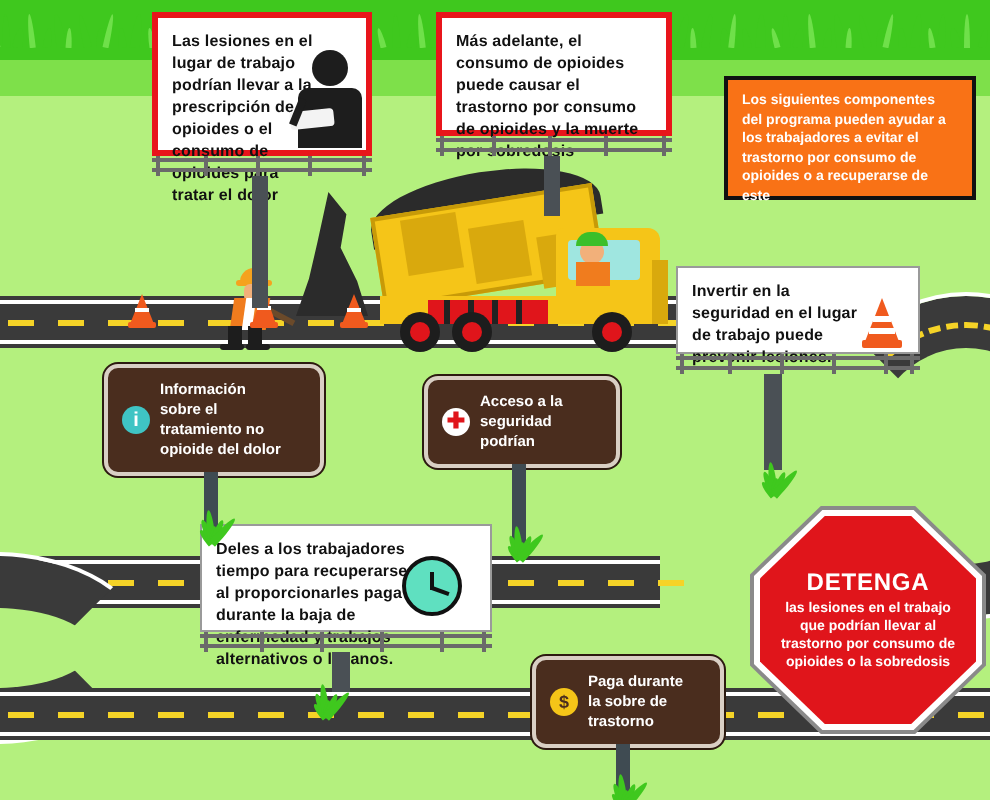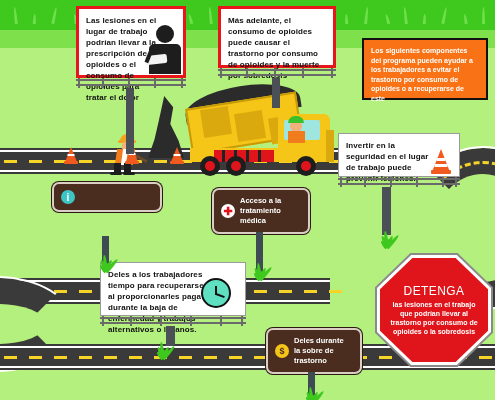--- a/index.html
+++ b/index.html
@@ -156,21 +156,21 @@
     position:absolute;inset:-3px;
     background:#ffffff;
     clip-path:polygon(30% 0,70% 0,100% 30%,100% 70%,70% 100%,30% 100%,0 70%,0 30%);
   }
   .octa-shadow{
     position:absolute;inset:-5px;
     background:#8a8a8a;
     clip-path:polygon(30% 0,70% 0,100% 30%,100% 70%,70% 100%,30% 100%,0 70%,0 30%);
   }
   .stop-title{
-    font-size:12px;font-weight:normal;color:#ffffff;letter-spacing:.4px;
+    font-size:12px;font-weight:bold;color:#ffffff;letter-spacing:.4px;
     margin-bottom:2px;
   }
   .stop-body{
     font-size:7px;line-height:9px;color:#ffffff;text-align:center;font-weight:bold;
   }
 
   
   .cone{position:absolute;}
   .cone .base{
     position:absolute;bottom:0;left:0;width:100%;height:3px;
@@ -521,61 +521,67 @@
         <div class="post" style="left:141px;"></div>
     </div>
     <div class="bb-leg" style="left:66px;top:64px;width:9px;height:20px;"></div>
   </div>
 
   <div class="brown-sign" style="left:52px;top:182px;width:110px;">
     <div class="bs-panel">
       <div class="icon-circle ic-info">
         <span>i</span>
       </div>
+      <div class="bs-text">
+        <div>Información</div>
+        <div>sobre el</div>
+        <div>tratamiento no</div>
+        <div>opioide del dolor</div>
+      </div>
     </div>
     <div class="bs-post" style="left:50px;top:54px;width:7px;height:30px;"></div>
     <div class="tuft" id="tuft1" style="left:41px;top:74px;">
         <i style="transform: translateX(-50%) rotate(-40deg); height: 9px;"></i>
         <i style="transform: translateX(-50%) rotate(-22deg); height: 13px;"></i>
         <i style="transform: translateX(-50%) rotate(-6deg); height: 17px;"></i>
         <i style="transform: translateX(-50%) rotate(8deg); height: 9px;"></i>
         <i style="transform: translateX(-50%) rotate(24deg); height: 13px;"></i>
         <i style="transform: translateX(-50%) rotate(42deg); height: 17px;"></i>
       </div>
   </div>
 
   <div class="brown-sign" style="left:212px;top:188px;width:98px;">
     <div class="bs-panel">
       <div class="icon-circle ic-cross">
         <span style="color:#e0151b;font-size:11px;line-height:1;">✚</span>
       </div>
       <div class="bs-text">
         <div>Acceso a la</div>
-        <div>tratamiento</div>
-        <div>médica</div>
+        <div>seguridad</div>
+        <div>podrían</div>
       </div>
     </div>
     <div class="bs-post" style="left:44px;top:44px;width:7px;height:42px;"></div>
     <div class="tuft" id="tuft2" style="left:35px;top:76px;">
         <i style="transform: translateX(-50%) rotate(-40deg); height: 9px;"></i>
         <i style="transform: translateX(-50%) rotate(-22deg); height: 13px;"></i>
         <i style="transform: translateX(-50%) rotate(-6deg); height: 17px;"></i>
         <i style="transform: translateX(-50%) rotate(8deg); height: 9px;"></i>
         <i style="transform: translateX(-50%) rotate(24deg); height: 13px;"></i>
         <i style="transform: translateX(-50%) rotate(42deg); height: 17px;"></i>
       </div>
   </div>
 
   <div class="brown-sign" style="left:266px;top:328px;width:96px;">
     <div class="bs-panel">
       <div class="icon-circle ic-coin">
         <span>$</span>
       </div>
       <div class="bs-text">
-        <div>Deles durante</div>
+        <div>Paga durante</div>
         <div>la sobre de</div>
         <div>trastorno</div>
       </div>
     </div>
     <div class="bs-post" style="left:42px;top:44px;width:7px;height:26px;"></div>
     <div class="tuft" id="tuft3" style="left:33px;top:60px;">
         <i style="transform: translateX(-50%) rotate(-40deg); height: 9px;"></i>
         <i style="transform: translateX(-50%) rotate(-22deg); height: 13px;"></i>
         <i style="transform: translateX(-50%) rotate(-6deg); height: 17px;"></i>
         <i style="transform: translateX(-50%) rotate(8deg); height: 9px;"></i>

